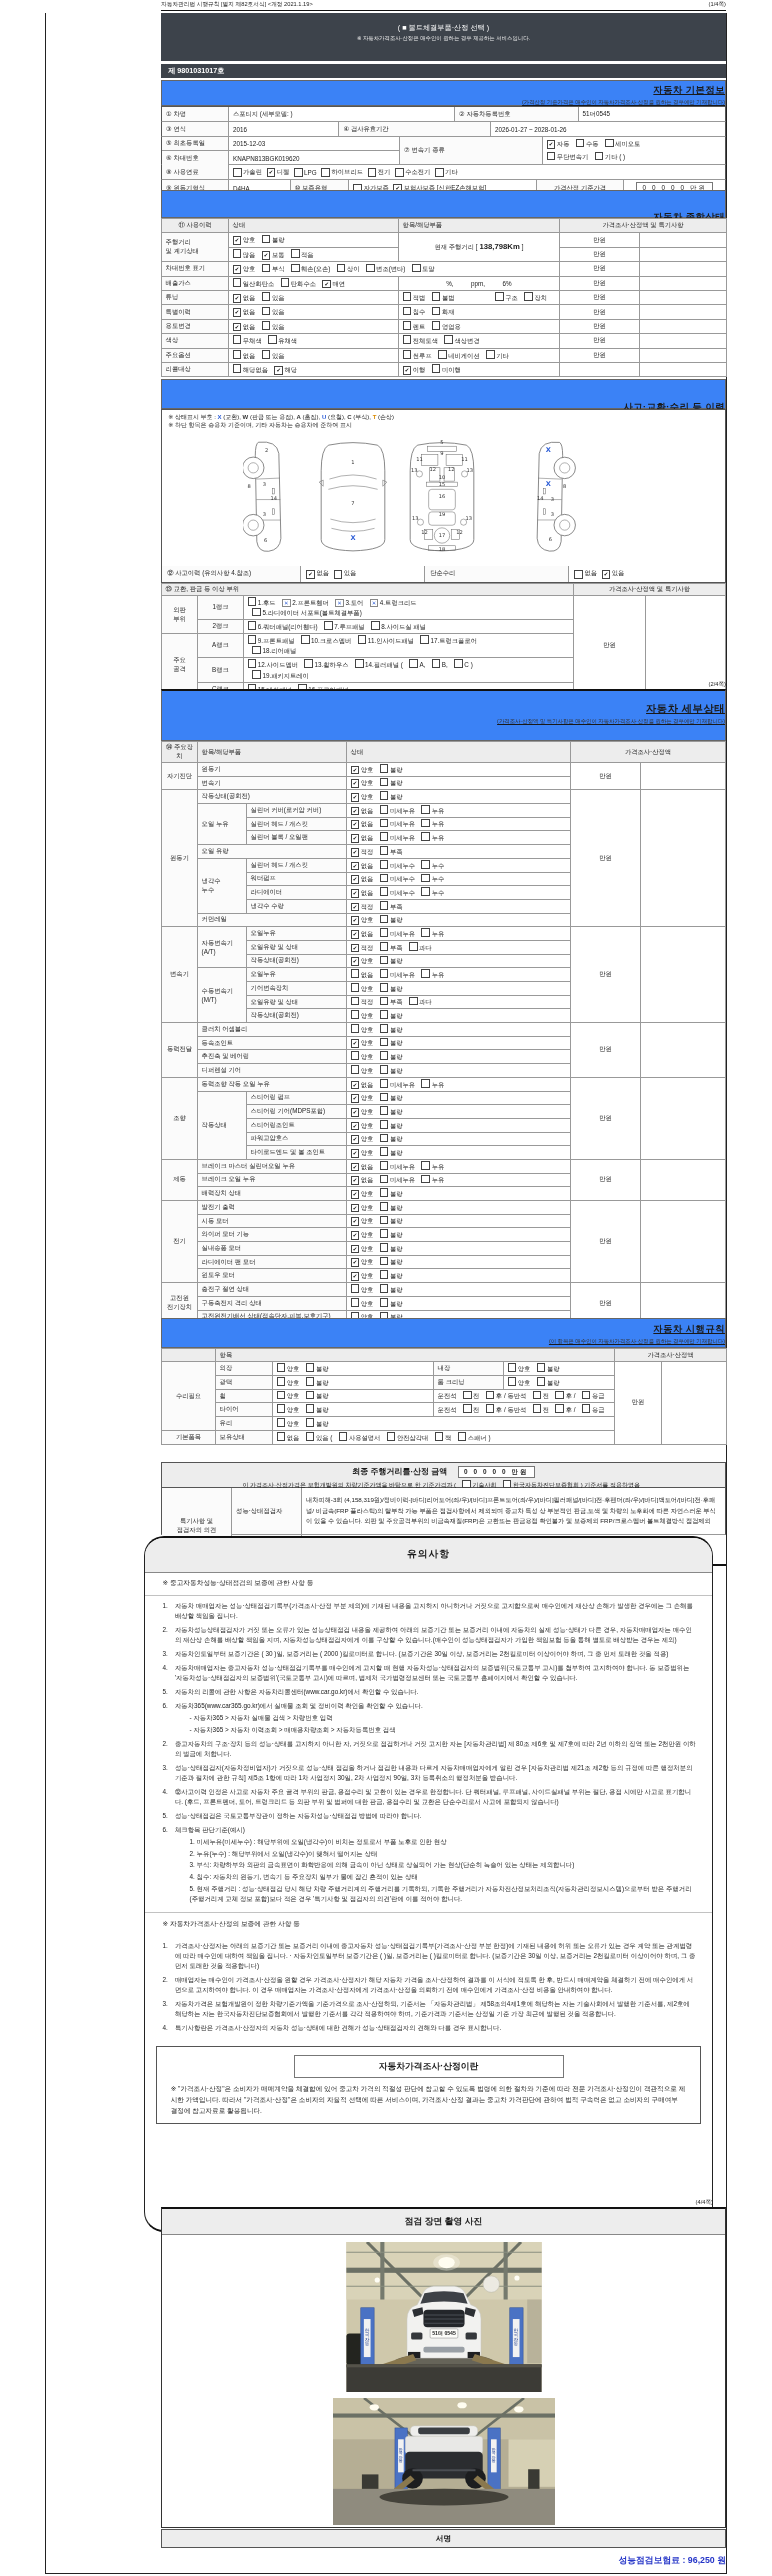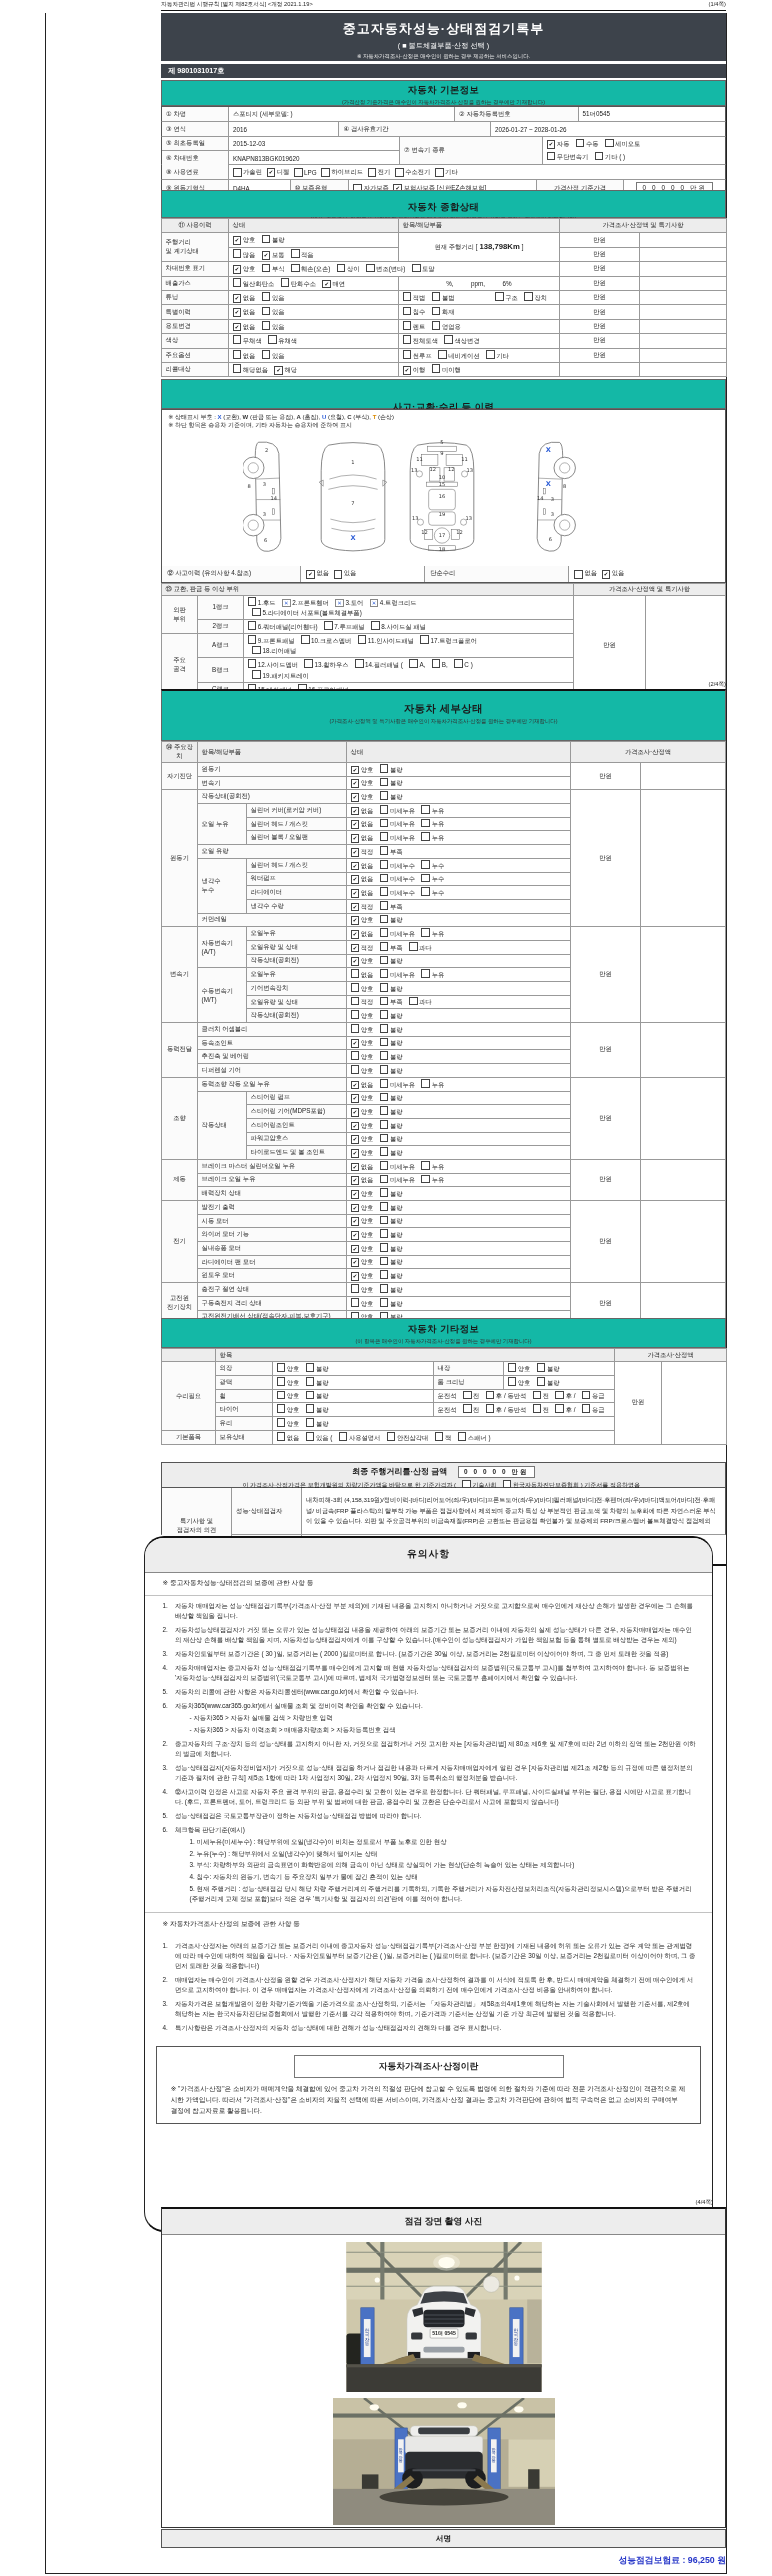--- a/index.html
+++ b/index.html
@@ -9,21 +9,21 @@
   .abs{position:absolute;}
   .col{left:161px;width:565px;}
   
   .pagehead{left:161px;right:47px;top:1px;display:flex;justify-content:space-between;font-size:5.7px;color:#222;}
   .rule{left:161px;width:565px;top:9.8px;height:1.5px;background:#111;}
   .titlebox{top:13.4px;height:48px;background:#3d434b;color:#fff;text-align:center;padding-top:6.2px;box-sizing:border-box;}
   .titlebox .t1{font-size:13px;font-weight:bold;letter-spacing:1px;}
   .titlebox .t2{font-size:7.2px;margin-top:3.1px;}
   .titlebox .t3{font-size:5.4px;margin-top:2.6px;color:#e9e9e9;}
   .docbar{top:64px;height:14px;background:#3d434b;color:#fff;font-weight:bold;font-size:7.2px;line-height:14px;padding-left:7.2px;box-sizing:border-box;}
-  .sech{background:#14b8a6;border:0.5px solid #666;text-align:center;box-sizing:border-box;}
+  .sech{background:#3b82f6;border:0.5px solid #666;text-align:right;box-sizing:border-box;text-decoration:underline;}
   .sech .st{font-size:9.3px;font-weight:bold;letter-spacing:0.5px;}
   .sech .ss{font-size:5.4px;margin-top:2.1px;color:#333;}
   .plabel{font-size:5.7px;color:#222;text-align:right;}
   
   table.tb{border-collapse:collapse;table-layout:fixed;width:565px;border:0.5px solid #555;}
   table.tb td{border:0.5px solid #999;font-size:6.3px;padding:1px 3.6px;vertical-align:middle;box-sizing:border-box;overflow:hidden;}
   td.h{background:#ededed;text-align:center;}
   td.hl{background:#ededed;text-align:left;}
   td.c{text-align:center;}
   td.lab{background:#fbfbfb;}
@@ -86,21 +86,20 @@
 <div class="sheet">
   <div class="frame abs"></div>
 
   <div class="abs pagehead">
     <span>자동차관리법 시행규칙 [별지 제82호서식] &lt;개정 2021.1.19&gt;</span>
     <span class="plabel">(1/4쪽)</span>
   </div>
   <div class="abs rule"></div>
 
   <div class="abs col titlebox">
-    <div class="t1">중고자동차성능·상태점검기록부</div>
     <div class="t2">( ■ 볼트체결부품·산정 선택 )</div>
     <div class="t3">※ 자동차가격조사·산정은 매수인이 원하는 경우 제공하는 서비스입니다.</div>
   </div>
   <div class="abs col docbar">제 9801031017호</div>
 
   <div class="abs col sech" style="top:80px;height:26px;padding-top:3.1px;">
     <div class="st">자동차 기본정보</div>
     <div class="ss">(가격산정 기준가격은 매수인이 자동차가격조사·산정을 원하는 경우에만 기재합니다)</div>
   </div>
   <div class="abs col" style="top:106px;">
@@ -164,21 +163,21 @@
           <span class="cb">✔</span>
           <span class="bt">보험사보증 [신한EZ손해보험]</span>
         </div>
       <div class="fc lab cen" style="width:88px;">가격산정 기준가격</div>
       <div class="fc cen" style="width:101px;">
           <span class="ibox">0 0 0 0 0 만원</span>
         </div>
     </div>
   </div>
 
-  <div class="abs col sech" style="top:190px;height:28px;padding-top:10px;">
+  <div class="abs col sech" style="top:190px;height:28px;padding-top:20px;">
     <div class="st">자동차 종합상태</div>
     <div class="ss">(색상, 주요옵션, 가격조사·산정액 및 특기사항은 매수인이 자동차가격조사·산정을 원하는 경우에만 기재합니다)</div>
   </div>
   <div class="abs col" style="top:218px;">
     <table class="tb tb-overall">
       <colgroup>
           <col style="width:67px">
           <col style="width:170px">
           <col style="width:161px">
           <col style="width:80px">
@@ -650,21 +649,21 @@
             <td colspan="2" class="lab">연료누출(LP가스포함)</td>
             <td><span class="cb">✔</span><span class="bt">없음  </span><span class="cb"></span><span class="bt">있음</span></td>
             <td class="c">만원</td>
             <td></td>
           </tr>
         </tbody>
       </table>
   </div>
 
   <div class="abs col sech" style="top:1318px;height:30px;padding-top:4.1px;">
-    <div class="st">자동차 기타정보</div>
+    <div class="st">자동차 시행규칙</div>
     <div class="ss">(이 항목은 매수인이 자동차가격조사·산정을 원하는 경우에만 기재합니다)</div>
   </div>
   <div class="abs col" style="top:1348px;">
     <table class="tb tb-etc">
       <colgroup>
           <col style="width:54px">
           <col style="width:57px">
           <col style="width:161px">
           <col style="width:70px">
           <col style="width:111px">

